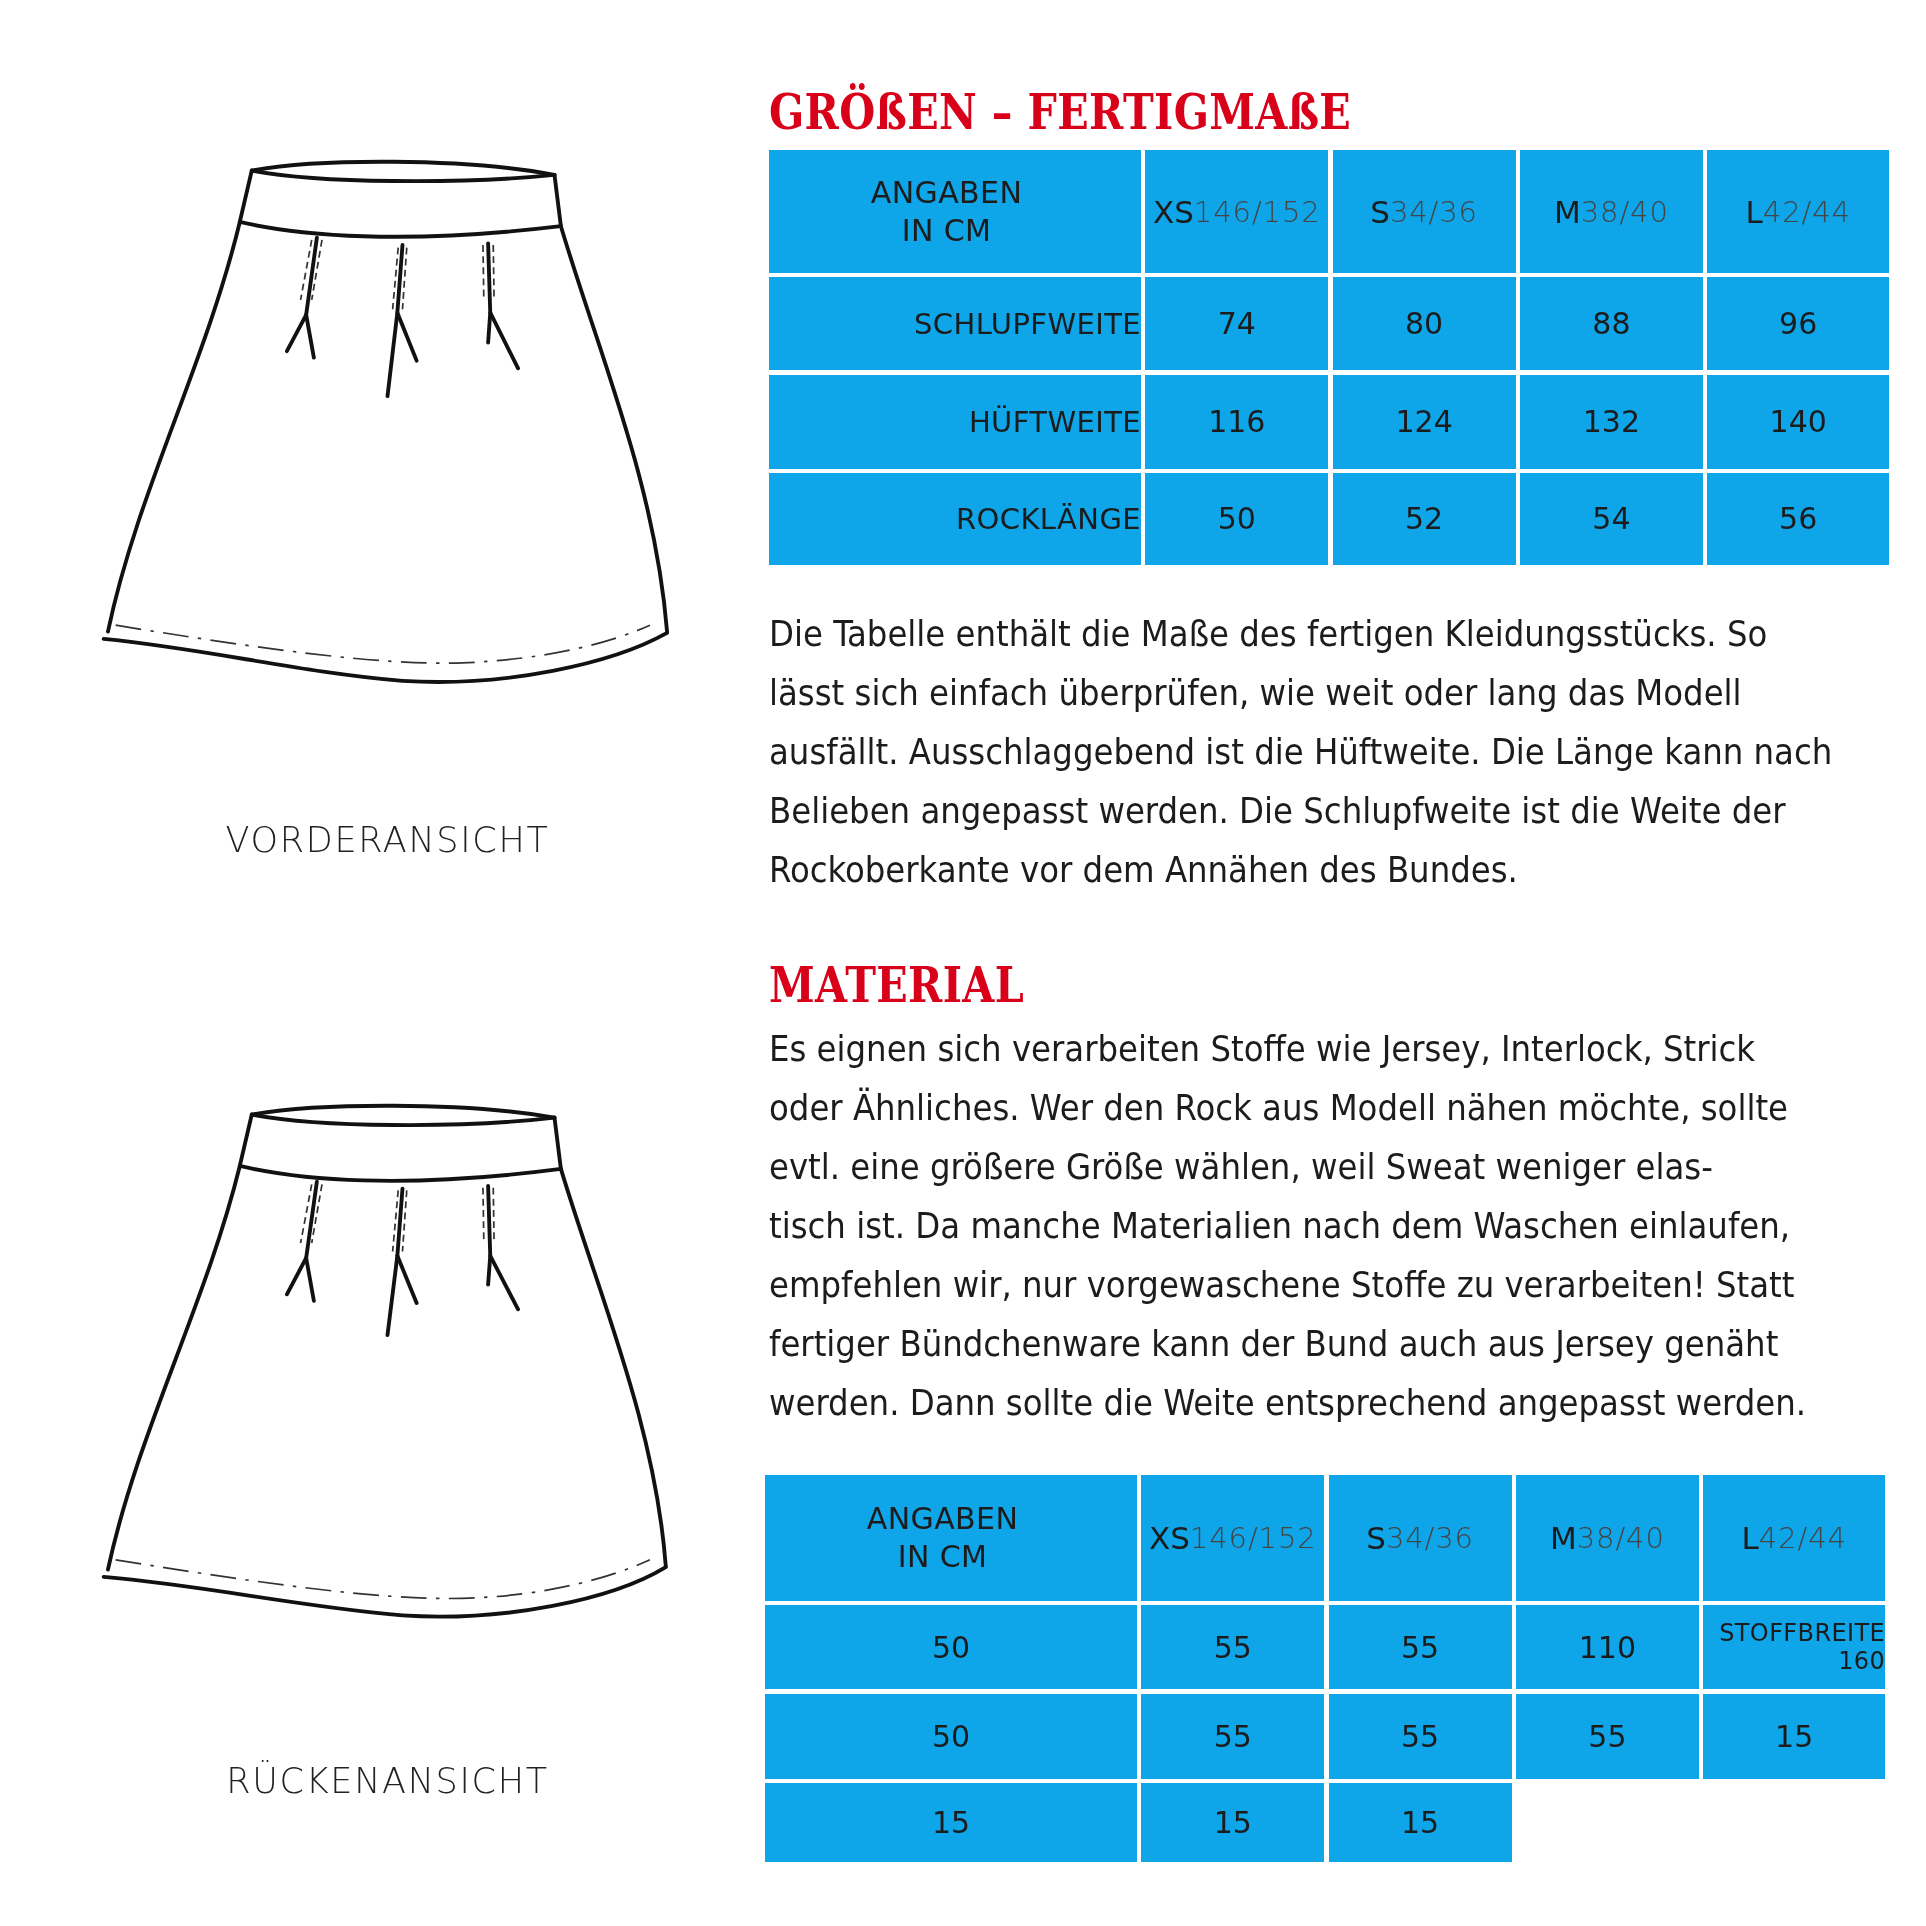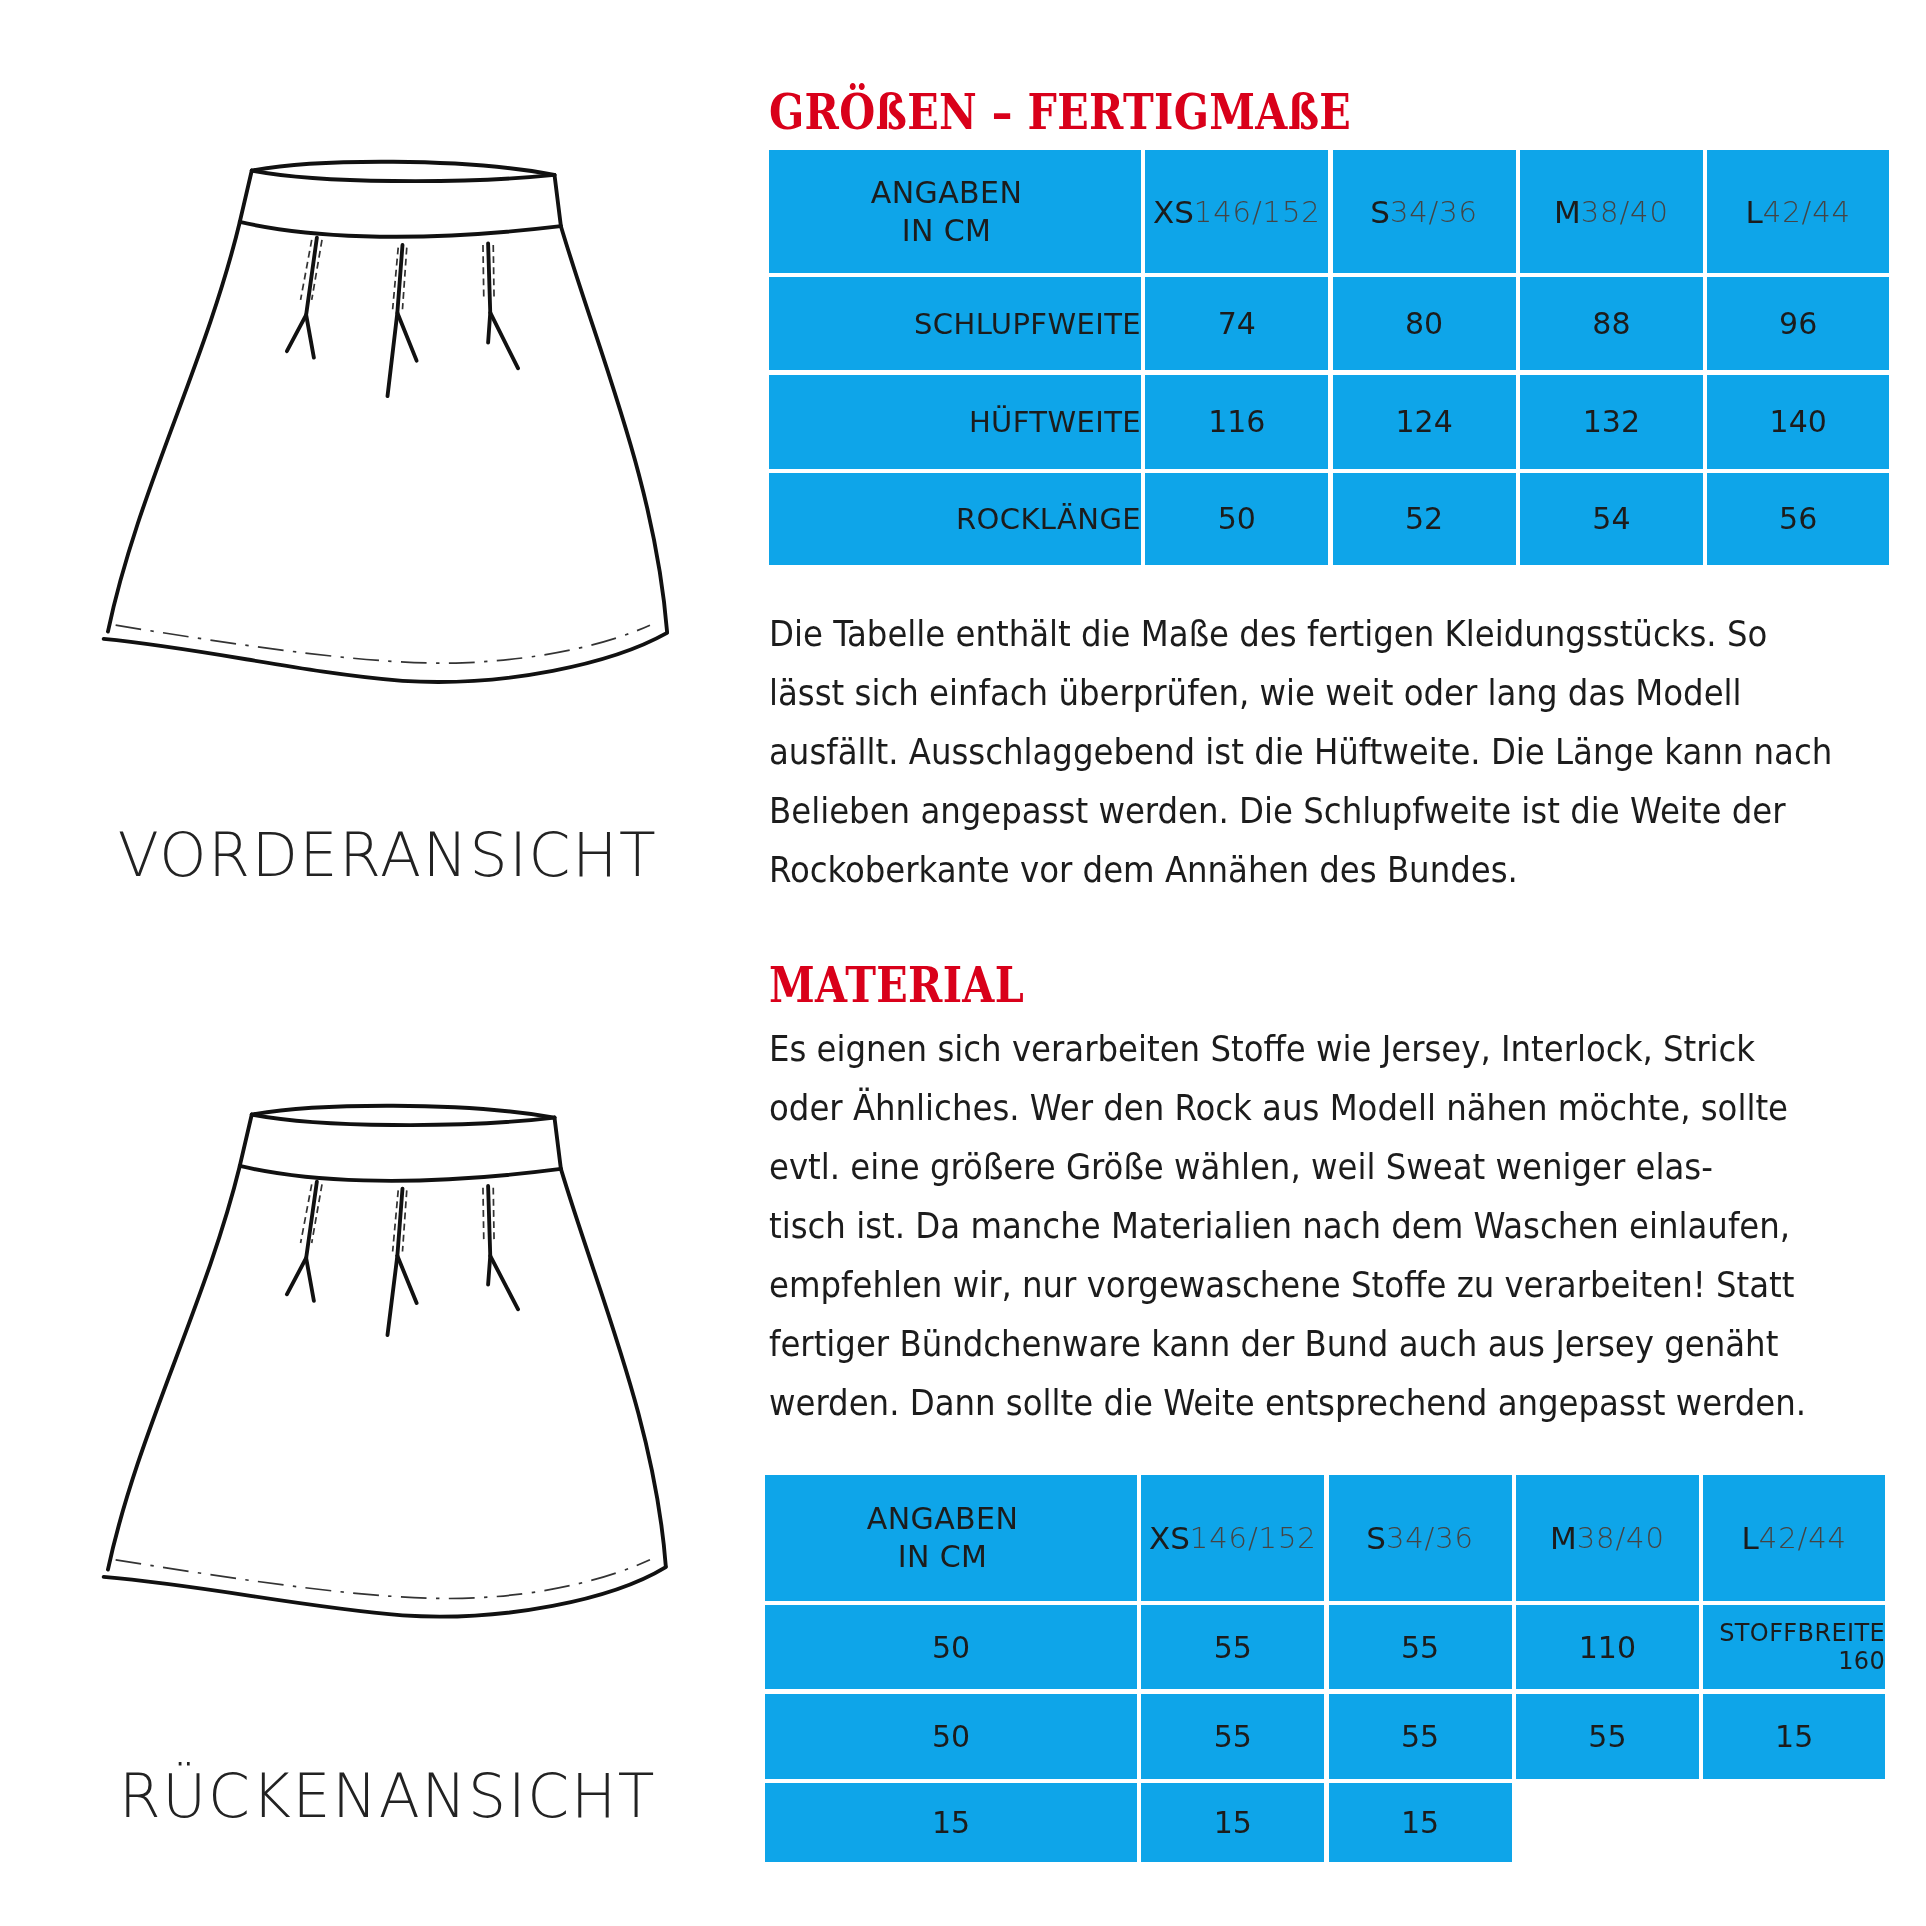--- a/index.html
+++ b/index.html
@@ -3,21 +3,21 @@
 <meta charset="utf-8">
 <style>
   html, body { margin:0; padding:0; background:#ffffff; }
   body { width:1926px; height:1926px; position:relative; overflow:hidden;
          font-family:"DejaVu Sans Condensed","DejaVu Sans", sans-serif; color:#1a1a1a; }
 
   
   .drawing { position:absolute; left:77px; width:621px; }
   .drawing svg { display:block; }
   .view-label { position:absolute; left:0; width:621px; text-align:center;
-                font-family:"DejaVu Sans", sans-serif; font-weight:300; font-size:60px;
+                font-family:"DejaVu Sans", sans-serif; font-weight:300; font-size:35px;
                 letter-spacing:1.7px; color:#222; }
 
   
   .heading { position:absolute; left:769px; margin:0; color:#d9001a;
              font-family:"DejaVu Serif", serif; font-weight:bold;
              font-size:48px; letter-spacing:0.4px; transform:scaleX(0.86); transform-origin:left center;
              white-space:nowrap; line-height:1; }
 
   
   .table { position:absolute; display:grid; gap:4.3px; background:#ffffff; }

